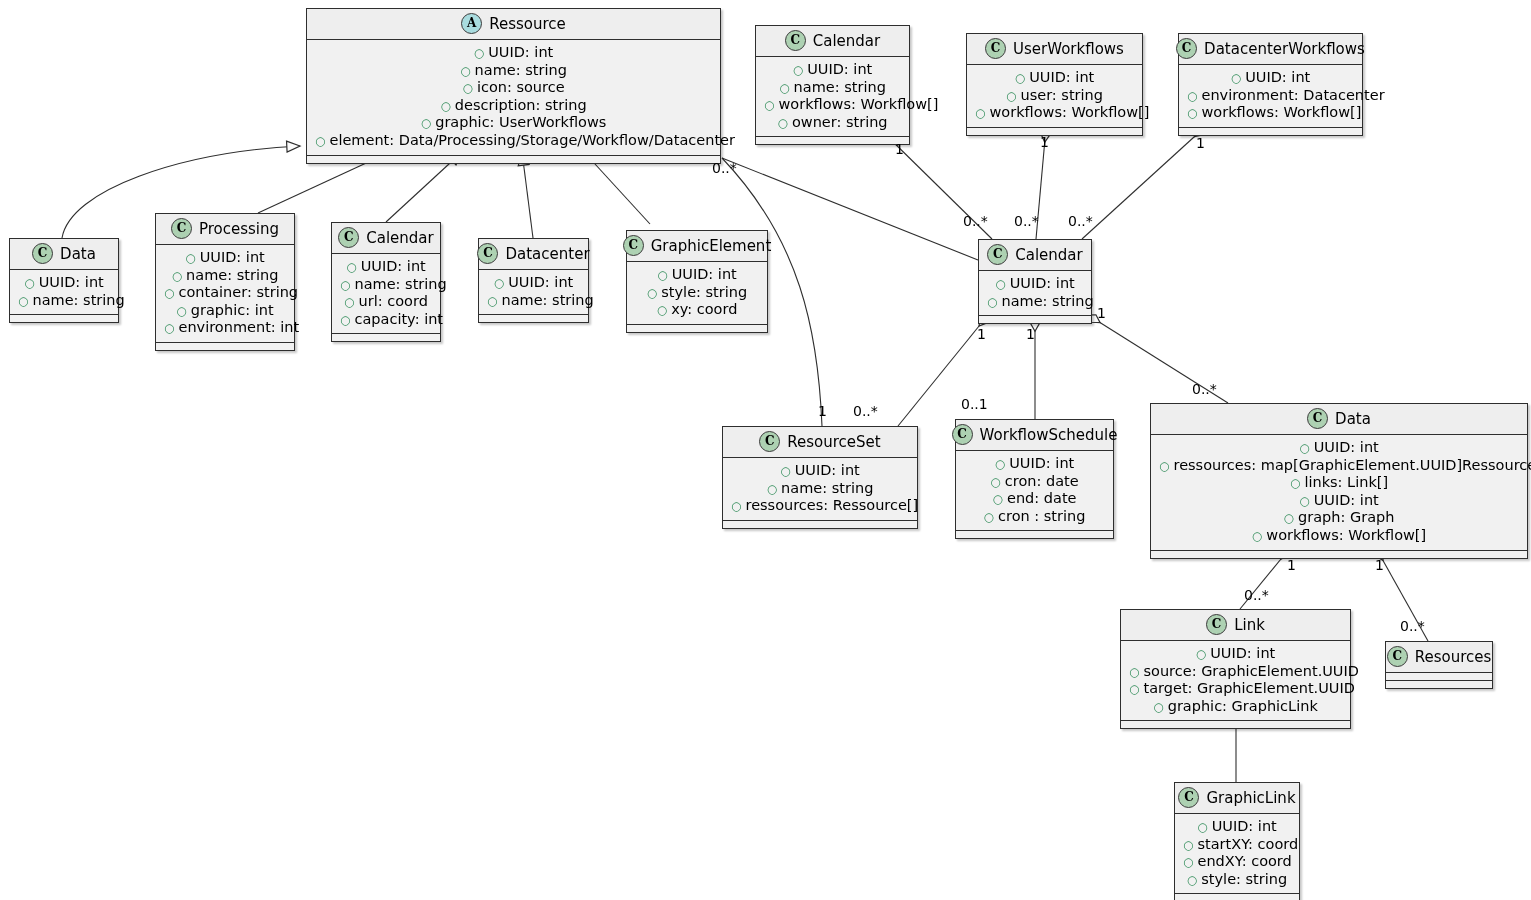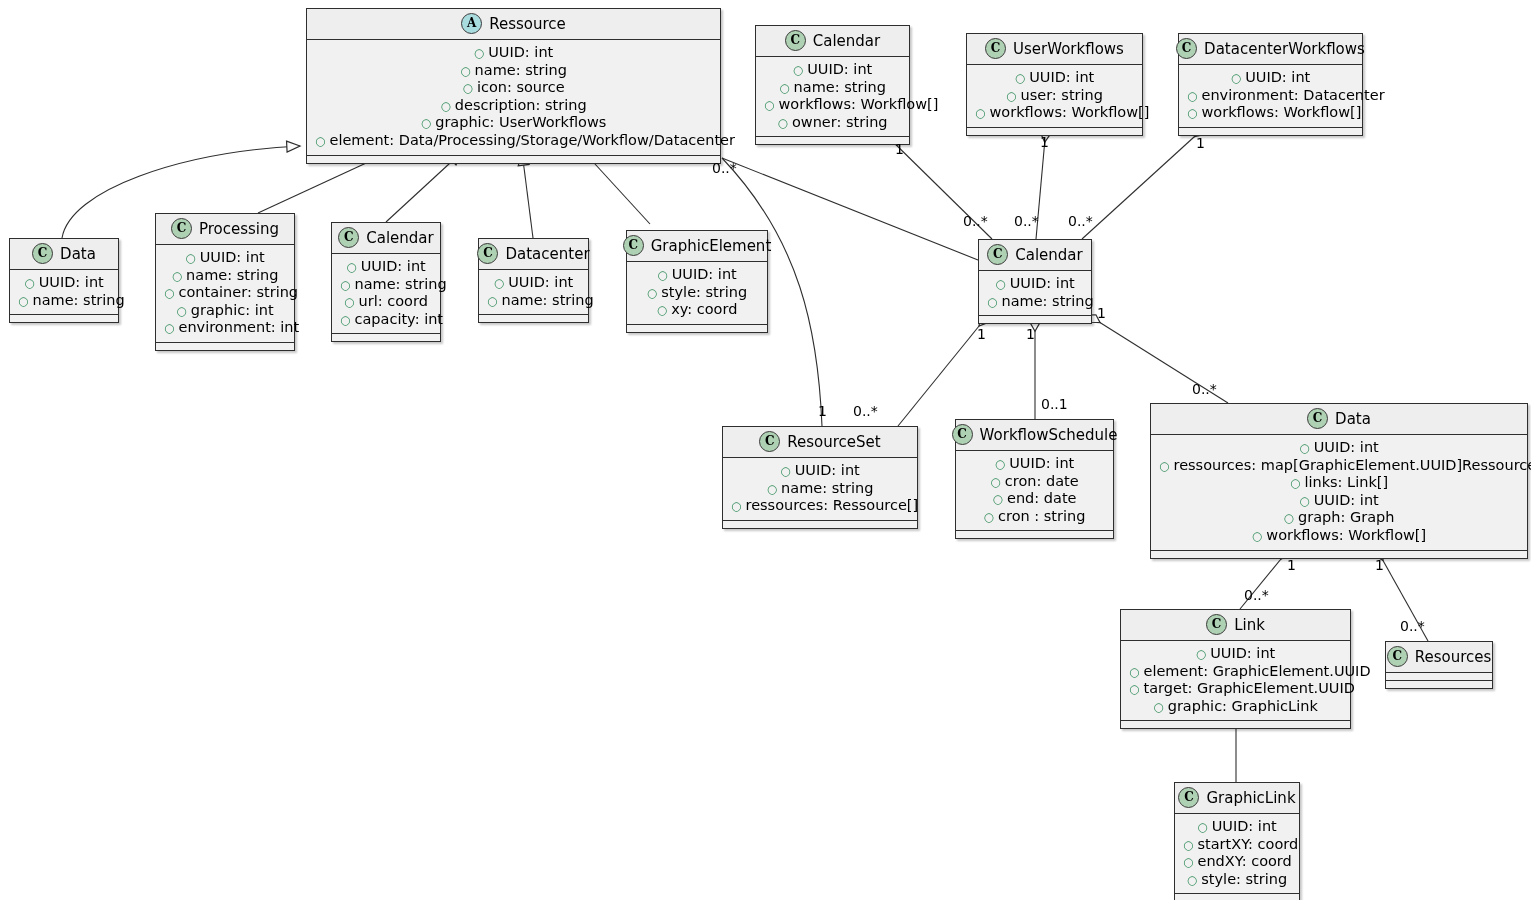--- a/index.html
+++ b/index.html
@@ -262,21 +262,21 @@
         </div>
         <div class="uml-foot"></div>
       </div>
       <div class="uml-class" style="left: 1120px; top: 609px; width: 231px;">
         <div class="uml-header">
           <span class="badge c">C</span>
           <span class="cls-title">Link</span>
         </div>
         <div class="uml-attrs">
           <div class="attr"><span class="vis">○</span><span>UUID: int</span></div>
-          <div class="attr"><span class="vis">○</span><span>element: GraphicElement.UUID</span></div>
+          <div class="attr"><span class="vis">○</span><span>source: GraphicElement.UUID</span></div>
           <div class="attr"><span class="vis">○</span><span>target: GraphicElement.UUID</span></div>
           <div class="attr"><span class="vis">○</span><span>graphic: GraphicLink</span></div>
         </div>
         <div class="uml-foot"></div>
       </div>
       <div class="uml-class" style="left: 1385px; top: 641px; width: 108px;">
         <div class="uml-header">
           <span class="badge c">C</span>
           <span class="cls-title">Resources</span>
         </div>
@@ -303,21 +303,21 @@
       <div class="mult" style="left: 1040px; top: 134px;">1</div>
       <div class="mult" style="left: 1196px; top: 135px;">1</div>
       <div class="mult" style="left: 963px; top: 213px;">0..*</div>
       <div class="mult" style="left: 1014px; top: 213px;">0..*</div>
       <div class="mult" style="left: 1068px; top: 213px;">0..*</div>
       <div class="mult" style="left: 977px; top: 326px;">1</div>
       <div class="mult" style="left: 1026px; top: 326px;">1</div>
       <div class="mult" style="left: 1097px; top: 305px;">1</div>
       <div class="mult" style="left: 818px; top: 403px;">1</div>
       <div class="mult" style="left: 853px; top: 403px;">0..*</div>
-      <div class="mult" style="left: 1041px; top: 396px;">0..1</div>
+      <div class="mult" style="left: 961px; top: 396px;">0..1</div>
       <div class="mult" style="left: 1192px; top: 381px;">0..*</div>
       <div class="mult" style="left: 1287px; top: 557px;">1</div>
       <div class="mult" style="left: 1244px; top: 587px;">0..*</div>
       <div class="mult" style="left: 1375px; top: 557px;">1</div>
       <div class="mult" style="left: 1400px; top: 618px;">0..*</div>
     </div>
 
 </div>
 
 </body></html>

